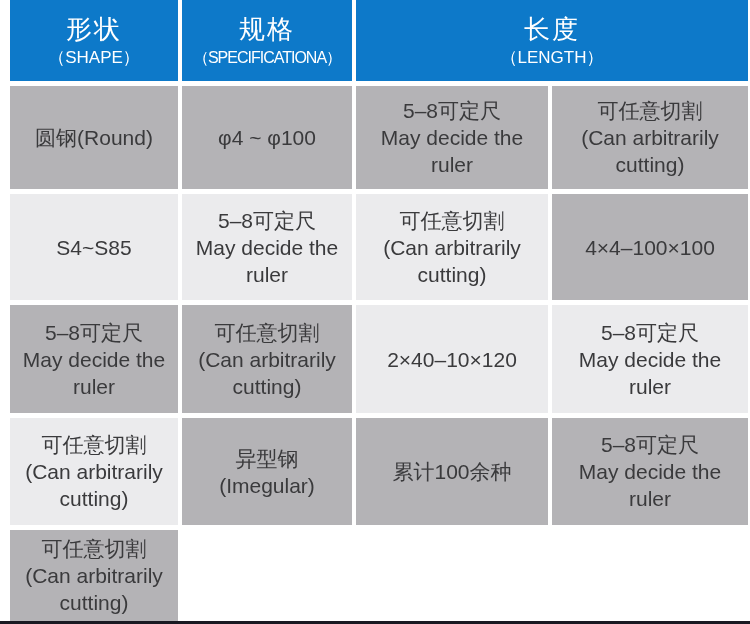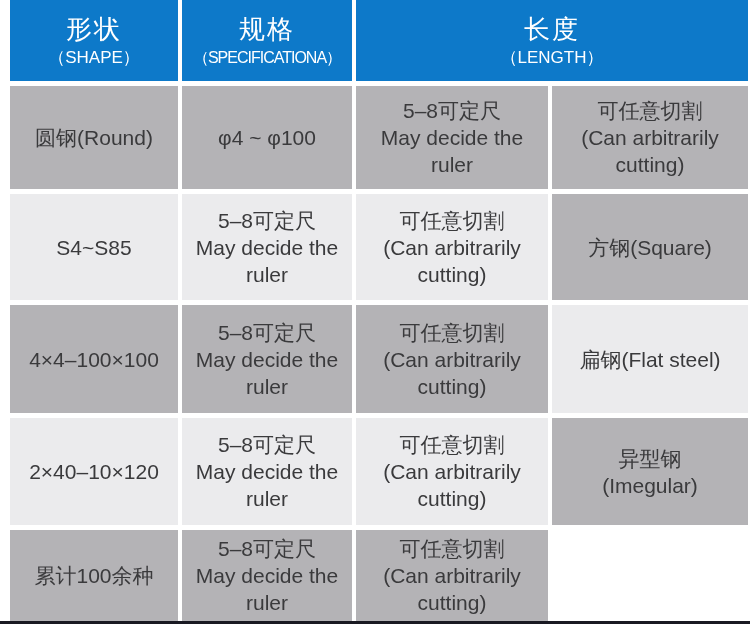--- a/index.html
+++ b/index.html
@@ -112,39 +112,33 @@
       <span>May decide the</span>
       <span>ruler</span>
     </div>
     <div class="cell light">
       <span>可任意切割</span>
       <span>(Can arbitrarily</span>
       <span>cutting)</span>
     </div>
 
     <div class="cell dark">
-      <span>方钢(Square)</span>
-    </div>
-    <div class="cell dark">
       <span>4×4–100×100</span>
     </div>
     <div class="cell dark">
       <span>5–8可定尺</span>
       <span>May decide the</span>
       <span>ruler</span>
     </div>
     <div class="cell dark">
       <span>可任意切割</span>
       <span>(Can arbitrarily</span>
       <span>cutting)</span>
     </div>
 
-    <div class="cell light">
-      <span>扁钢(Flat steel)</span>
-    </div>
     <div class="cell light">
       <span>2×40–10×120</span>
     </div>
     <div class="cell light">
       <span>5–8可定尺</span>
       <span>May decide the</span>
       <span>ruler</span>
     </div>
     <div class="cell light">
       <span>可任意切割</span>

